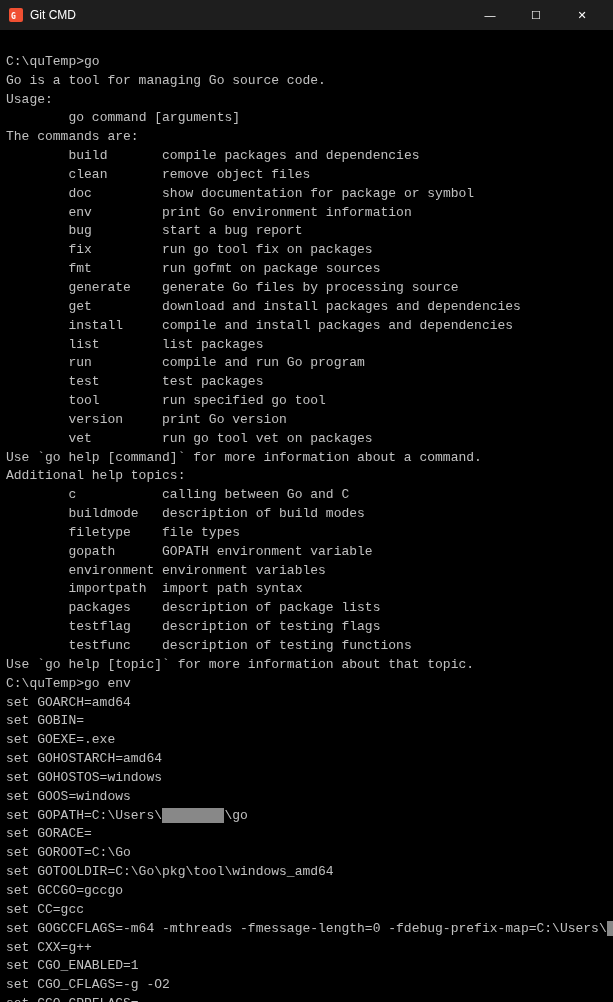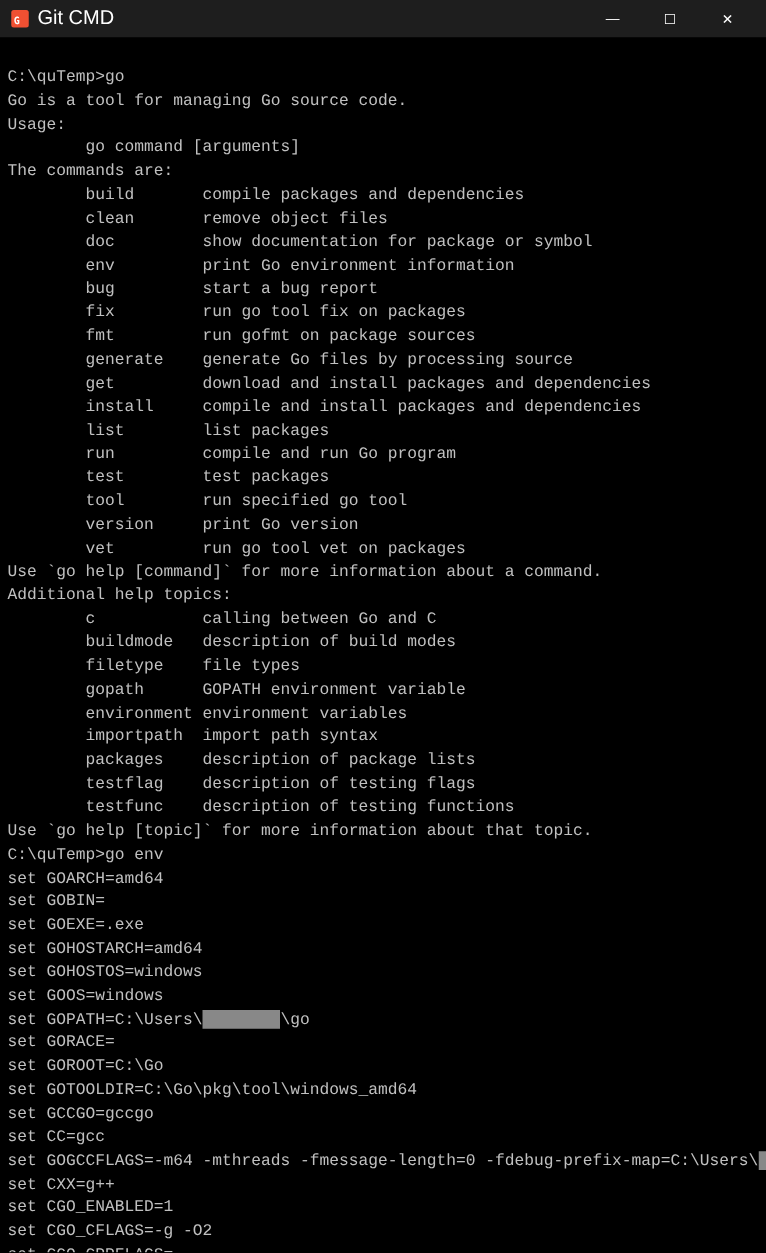--- a/index.html
+++ b/index.html
@@ -28,21 +28,21 @@
       display: flex;
       align-items: center;
       gap: 6px;
     }
     .titlebar-icon {
       width: 16px;
       height: 16px;
     }
     .titlebar-title {
       color: #ffffff;
-      font-size: 16px;
+      font-size: 12px;
       font-family: 'Segoe UI', sans-serif;
     }
     .titlebar-controls {
       display: flex;
       align-items: center;
       gap: 0;
     }
     .title-btn {
       width: 46px;
       height: 30px;

